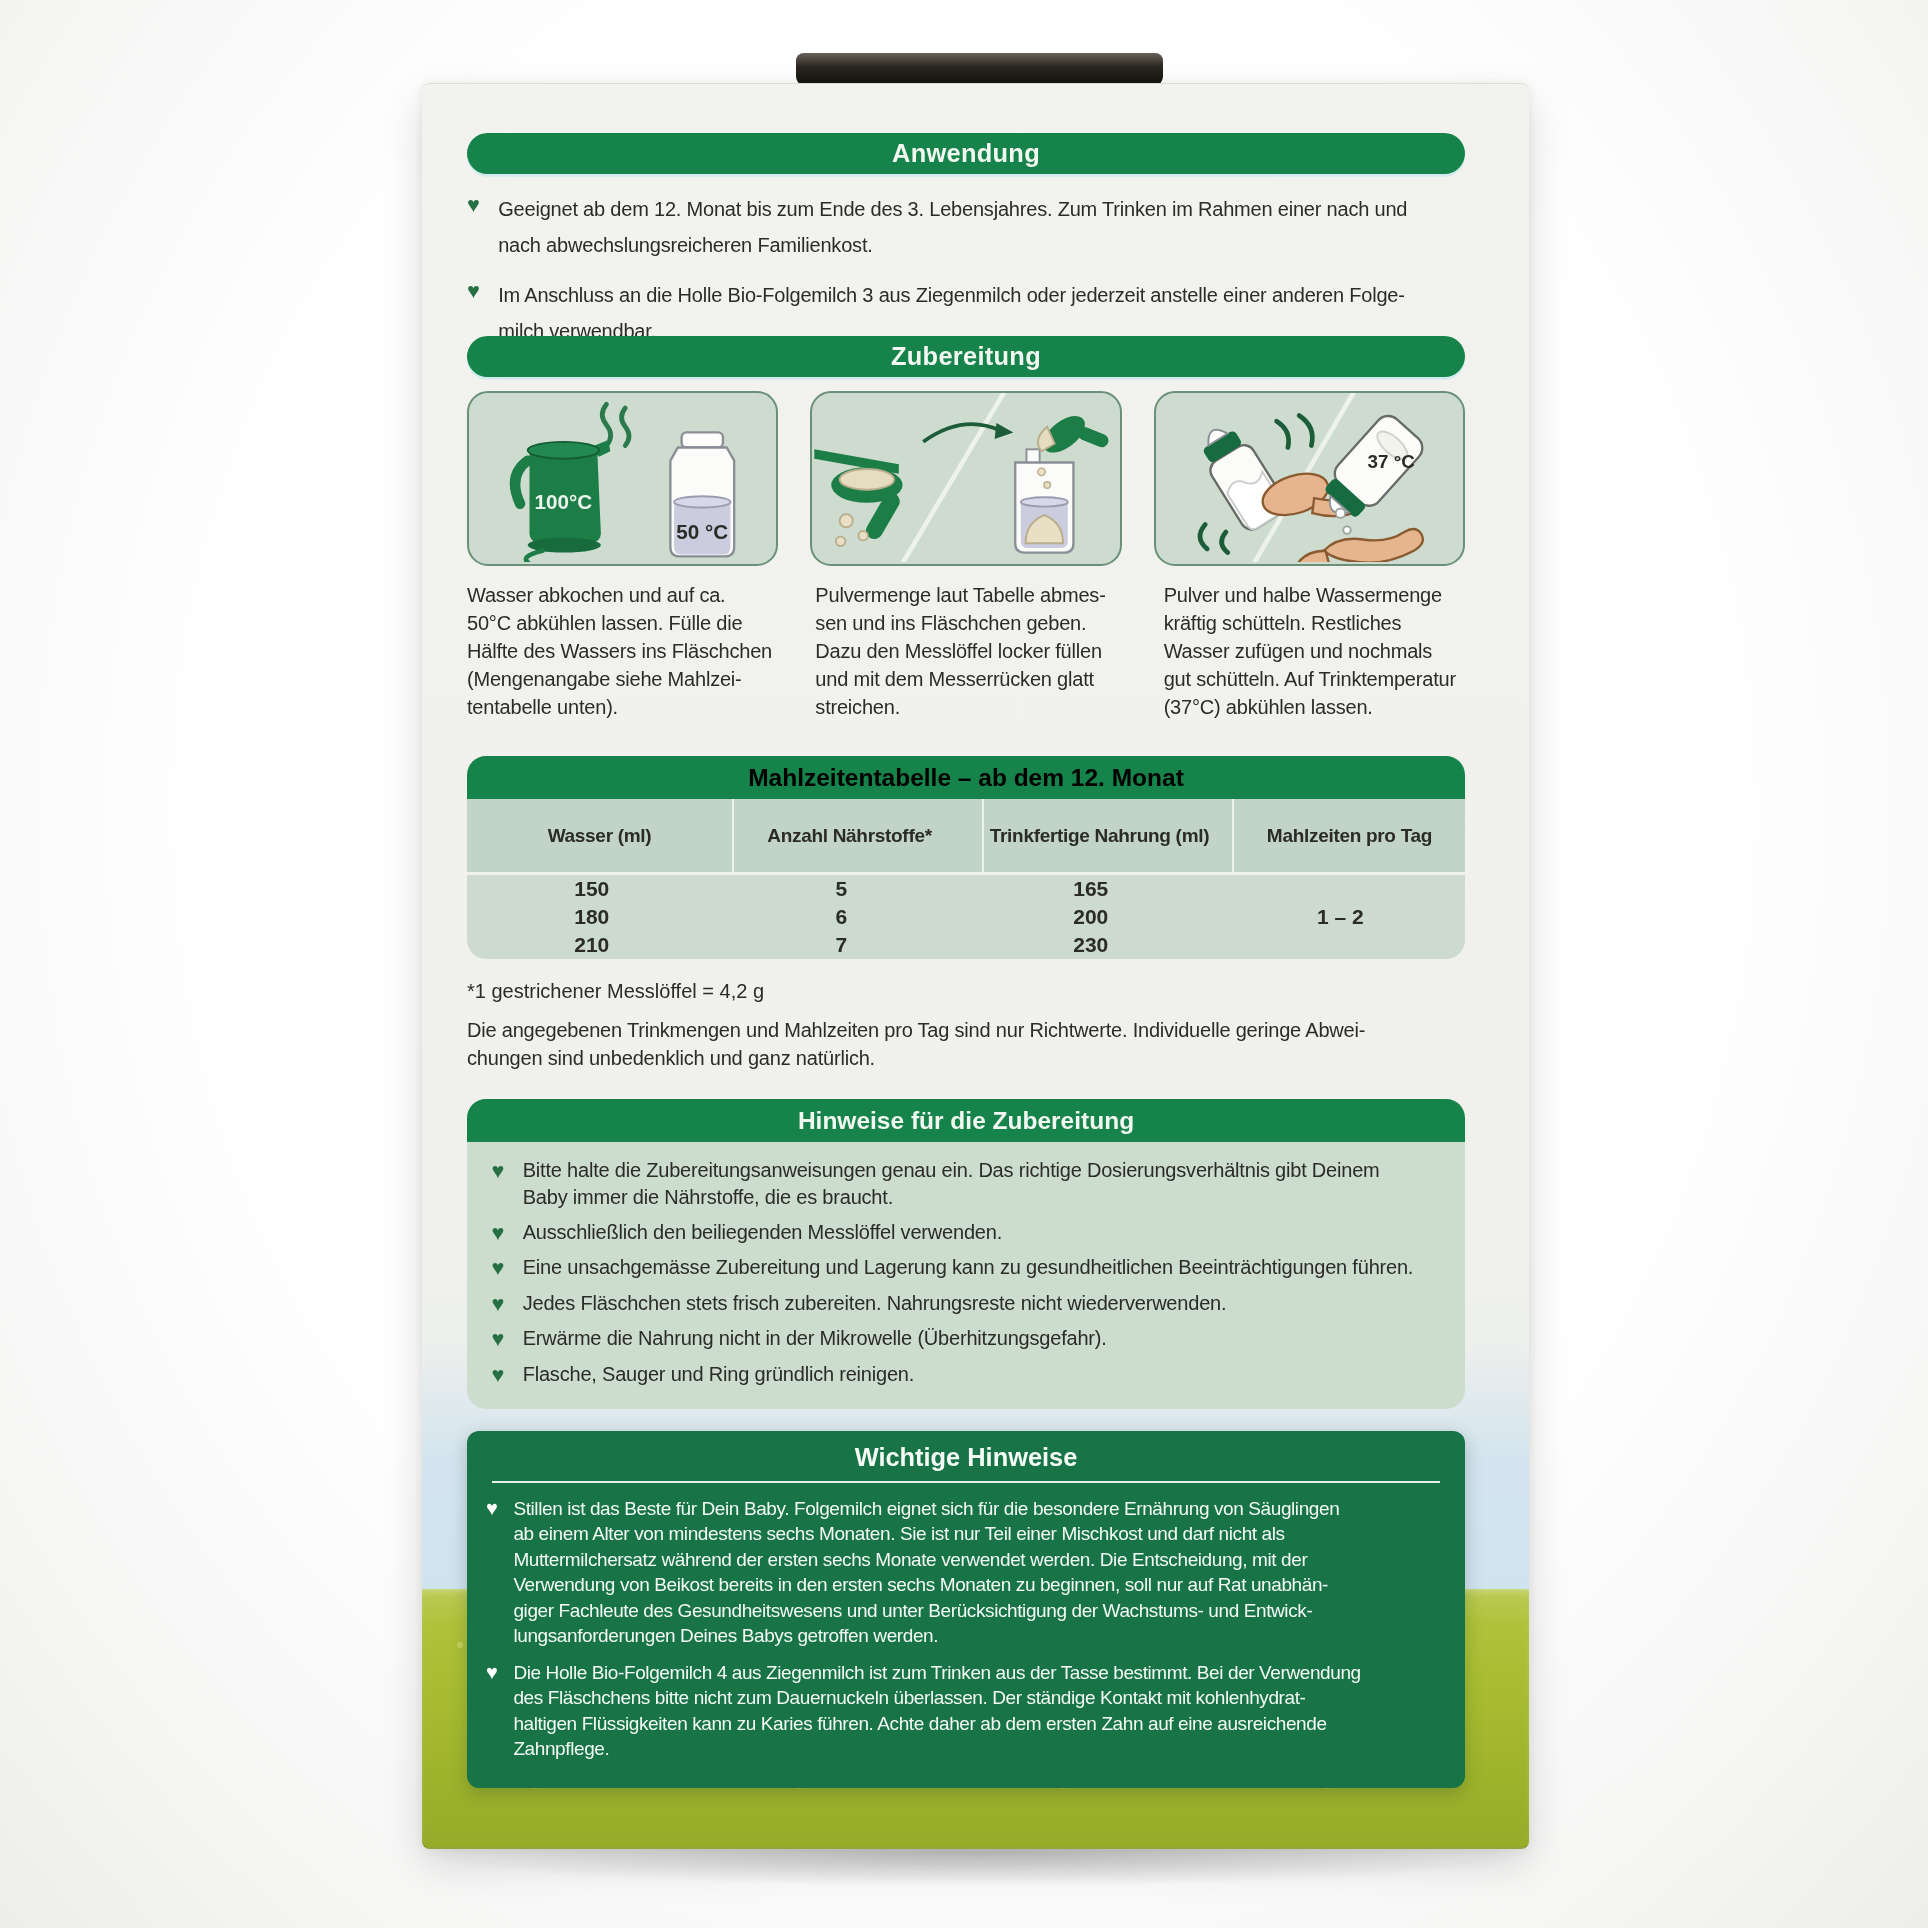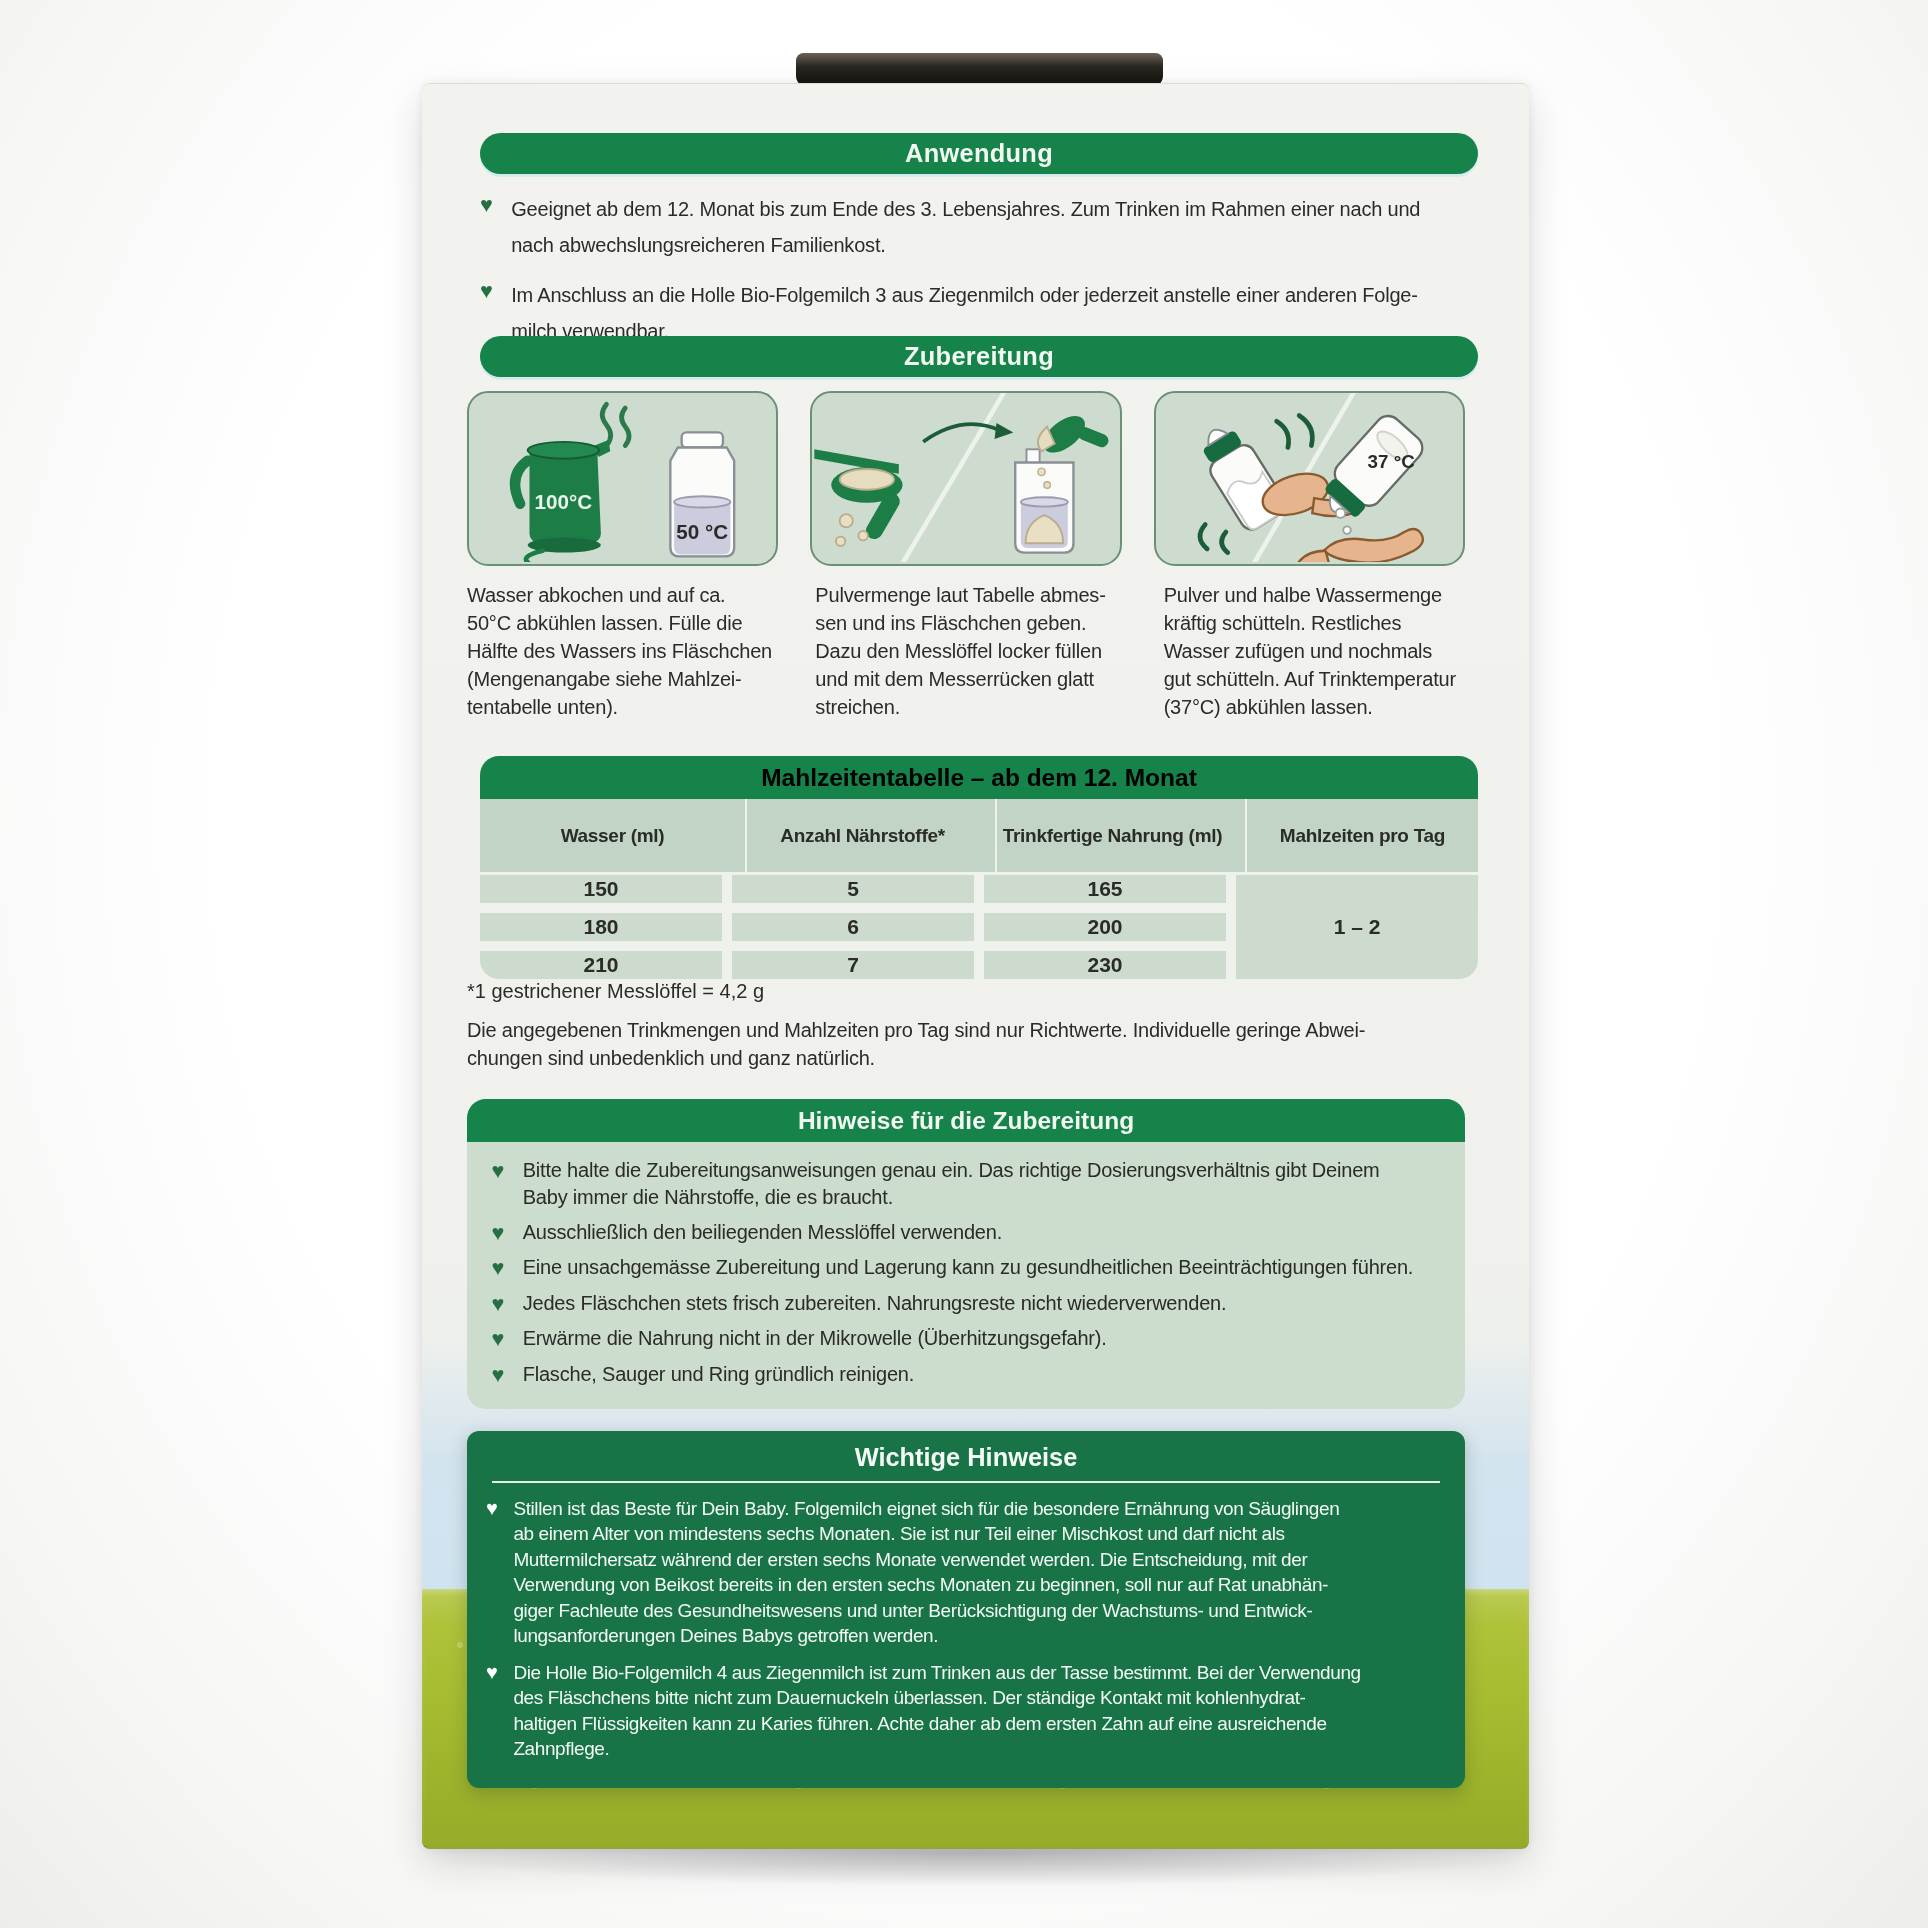--- a/index.html
+++ b/index.html
@@ -26,42 +26,42 @@
       radial-gradient(circle 4.7px at 38px 56px,  #c3d25a 60%, rgba(0,0,0,0) 65%),
       radial-gradient(circle 3.8px at 56px 68px,  #c3d25a 60%, rgba(0,0,0,0) 65%),
       radial-gradient(circle 3.8px at 169px 141px,#bcCC50 60%, rgba(0,0,0,0) 65%),
       radial-gradient(circle 4.7px at 188px 132px,#bccc50 60%, rgba(0,0,0,0) 65%),
       radial-gradient(circle 3.8px at 113px 198px,#b5c648 60%, rgba(0,0,0,0) 65%),
       linear-gradient(180deg,#bccb54 0%,#afc23a 14%,#a6bb30 45%,#9cb12b 80%,#96ab28 100%);
     background-repeat:repeat;
     background-size:245px 226px,245px 226px,282px 245px,282px 245px,264px 245px,100% 100%;
     border-bottom:2.8px solid rgba(80,92,20,0.35);
     box-shadow:inset 0 5.6px 9.4px -5.6px rgba(255,255,255,0.5);}
-  .sec{position:absolute;left:58px;width:998px;z-index:2;}
+  .sec{position:absolute;left:45px;width:998px;z-index:2;}
   .pill{height:41px;border-radius:21px;background:#15834a;color:#f2f8f1;
     display:flex;align-items:center;justify-content:center;
     font-size:25.4px;font-weight:bold;letter-spacing:0.3px;
     box-shadow:0 2.8px 0 rgba(200,232,238,0.8);}
   .bullets{margin-top:17px;}
   .bullet{display:flex;gap:12.2px;margin-bottom:14px;}
   .bullet .heart{color:#256f42;font-size:21.7px;line-height:28px;flex:0 0 19px;}
   .bullet .btext{font-size:20px;line-height:36px;letter-spacing:-0.2px;white-space:pre-line;}
   .steps-row{position:absolute;left:45px;top:307px;width:998px;display:flex;gap:32px;z-index:2;}
   .step-box{width:312px;height:175px;box-sizing:border-box;background:#cddcce;
     border:2.8px solid #6b9078;border-radius:21px;overflow:hidden;}
   .captions-row{position:absolute;left:45px;top:497px;width:1013px;display:flex;gap:32px;z-index:2;}
   .caption{width:327px;font-size:20px;line-height:28px;letter-spacing:-0.2px;white-space:pre-line;}
   .mtable{border-radius:19px;overflow:hidden;background:#eef1ec;}
   .mtable-title{height:43px;background:#15834a;color:#000000;display:flex;align-items:center;justify-content:center;
     font-size:24.5px;font-weight:bold;}
   .mtable-head{display:flex;height:73px;background:#c2d4c5;}
   .mtable-head .th{flex:1;display:flex;align-items:center;justify-content:center;text-align:center;
     font-size:19px;font-weight:bold;letter-spacing:-0.3px;border-left:2.8px solid #eef1ec;margin-left:17px;}
   .mtable-head .th:first-child{border-left:none;}
-  .mtable-grid{display:grid;grid-template-columns:repeat(4,1fr);grid-auto-rows:28px;gap:10px;margin-top:2.8px;}
+  .mtable-grid{display:grid;grid-template-columns:repeat(4,1fr);grid-auto-rows:28px;gap:0;margin-top:2.8px;}
   .mtable-grid .td{background:#ccdbcd;display:flex;align-items:center;justify-content:center;
     font-size:21px;font-weight:bold;}
   .mtable-grid .td-span{grid-column:4;grid-row:1 / span 3;}
   .footnote{position:absolute;left:45px;top:896px;font-size:20px;z-index:2;}
   .note{position:absolute;left:45px;top:932px;width:998px;font-size:20px;line-height:28px;
     letter-spacing:-0.2px;white-space:pre-line;z-index:2;}
   .hints{position:absolute;left:45px;top:1015px;width:998px;background:#ccdccd;border-radius:19px;
     overflow:hidden;z-index:2;}
   .hints-header{height:43px;background:#15834a;color:#f2f8f1;display:flex;align-items:center;justify-content:center;
     font-size:24.5px;font-weight:bold;}

